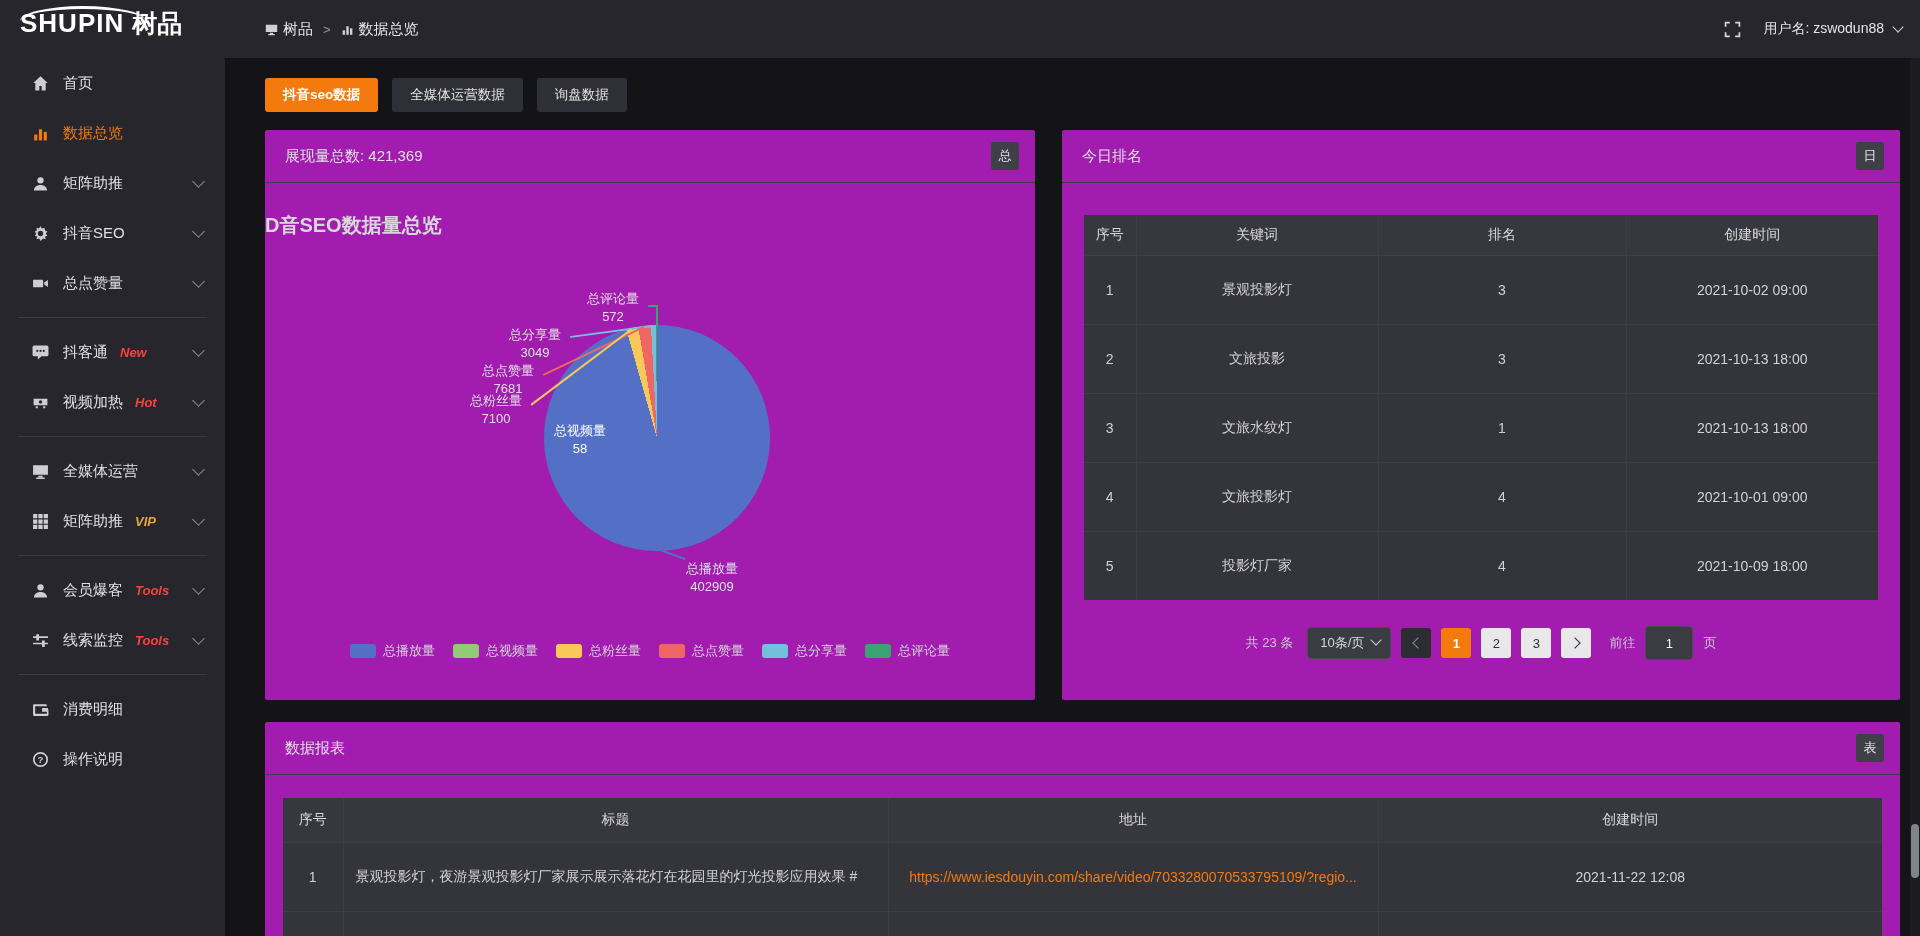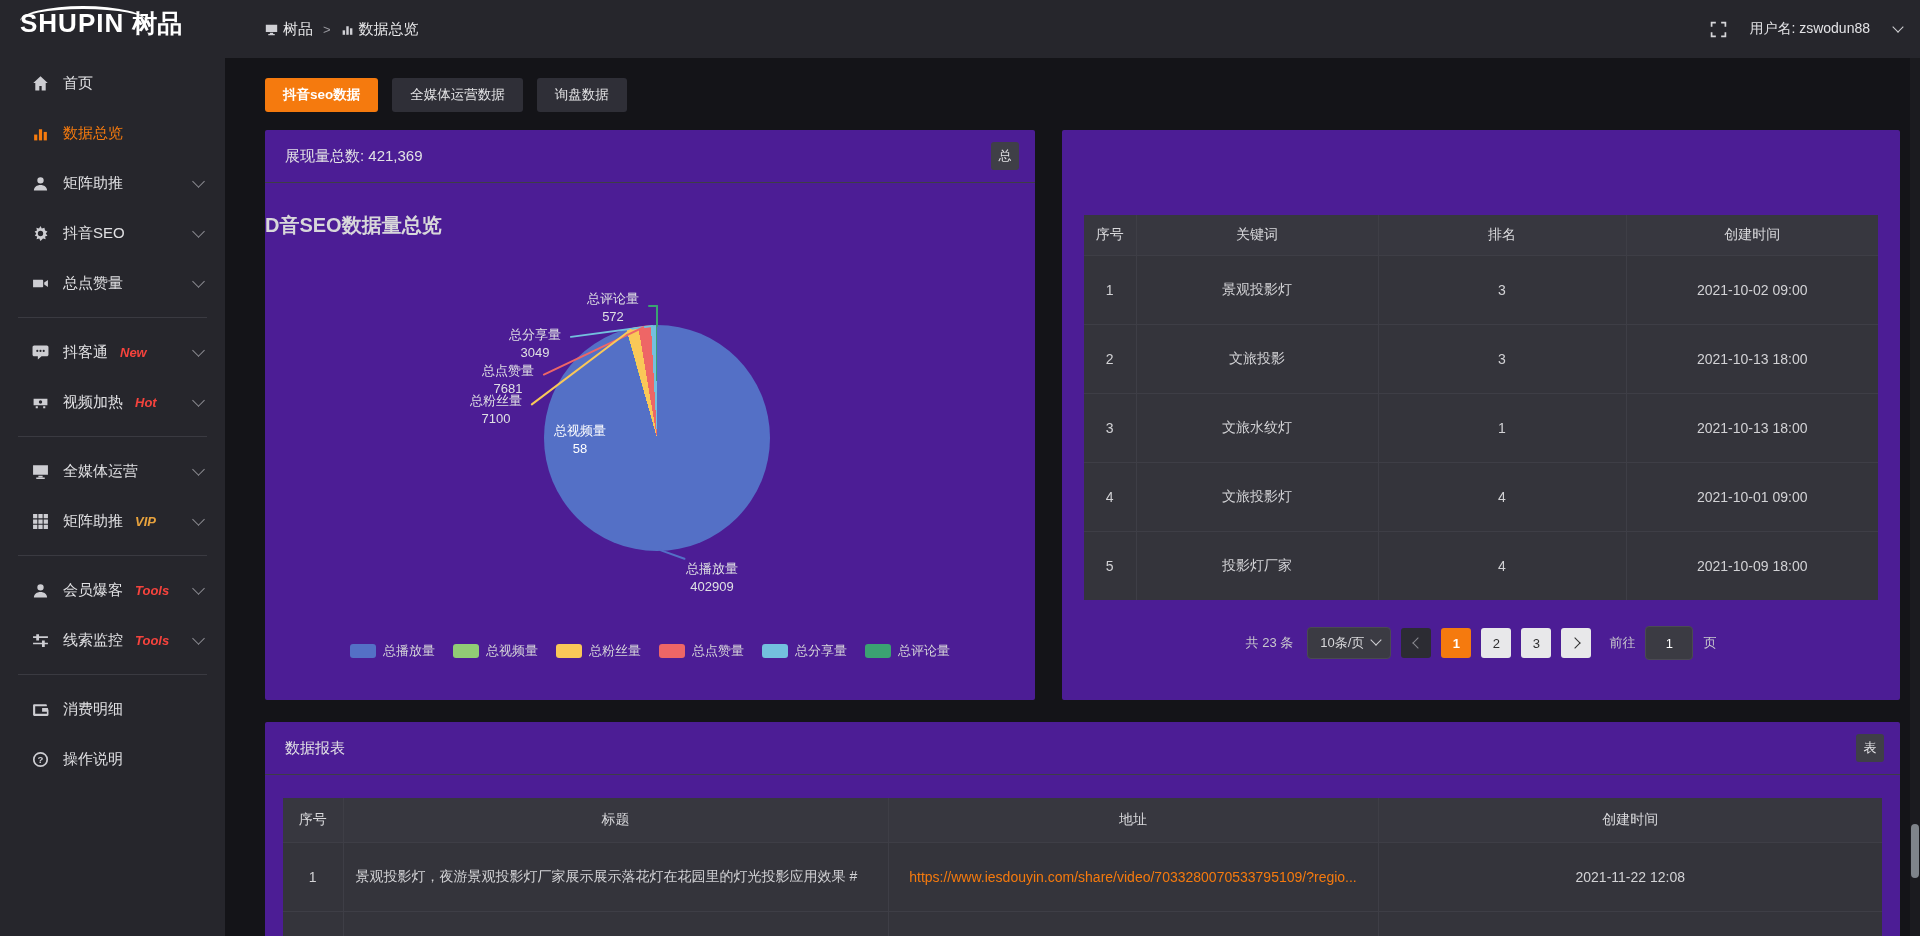--- a/index.html
+++ b/index.html
@@ -12,41 +12,41 @@
   .logo{position:absolute;left:20px;top:10px;color:#fff;display:flex;align-items:flex-end;}
   .logo-arc{position:absolute;left:0;top:-4px;width:126px;height:12px;border-top:3px solid #fff;border-radius:50% 50% 0 0/100% 100% 0 0;}
   .logo-en{font-size:26px;font-weight:900;letter-spacing:1px;line-height:1;}
   .logo-cn{font-size:25px;font-weight:bold;margin-left:8px;line-height:1;}
   .crumbs{position:absolute;left:265px;top:0;height:58px;display:flex;align-items:center;color:#e8e8ea;font-size:15px;}
   .crumb{display:flex;align-items:center;gap:5px;cursor:pointer;}
   .crumb .cicon{color:#cfcfd4;}
   .crumb-sep{color:#9a9aa0;margin:0 10px;font-size:13px;}
   .top-right{position:absolute;right:18px;top:0;height:58px;display:flex;align-items:center;gap:22px;color:#e3e3e6;font-size:14px;}
   .fs-btn{color:#d6d6da;cursor:pointer;}
-  .user-chip{display:flex;align-items:center;gap:24px;cursor:pointer;}
+  .user-chip{display:flex;align-items:center;gap:10px;cursor:pointer;}
   .caret-down{width:7px;height:7px;border-right:1.6px solid #cfcfd3;border-bottom:1.6px solid #cfcfd3;transform:rotate(45deg);margin-top:-4px;}
 
   
   .sidebar{position:absolute;left:0;top:58px;width:225px;bottom:0;background:#26262c;}
   .side-item{position:relative;height:50px;display:flex;align-items:center;padding-left:32px;cursor:pointer;color:#e0e0e3;font-size:15px;}
   .side-item .sicon{width:17px;height:17px;margin-right:14px;color:#cdcdd2;flex:0 0 auto;}
   .side-item.active{color:#f57a0e;}
   .side-item.active .sicon{color:#f57a0e;}
   .side-badge{font-size:13px;font-weight:bold;font-style:italic;margin-left:12px;}
   .side-arrow{position:absolute;right:22px;width:8px;height:8px;border-right:1.6px solid #8d8d93;border-bottom:1.6px solid #8d8d93;transform:rotate(45deg);margin-top:-3px;}
   .side-div{height:1px;background:#3a3a41;margin:9px 18px;}
 
   
   .tabs{position:absolute;left:265px;top:78px;display:flex;gap:14px;}
   .tab{height:34px;padding:0 18px;display:flex;align-items:center;background:#2f2f37;color:#e3e3e5;
        font-size:13.5px;border-radius:3px;cursor:pointer;}
   .tab.active{background:#f57a0e;color:#fff;font-weight:bold;}
 
   
-  .panel{position:absolute;background:#4c1d95;border-radius:2px;}
+  .panel{position:absolute;background:#a21caf;border-radius:2px;}
   .panel-head{position:relative;height:52px;border-bottom:1px solid #3e3e46;display:flex;align-items:center;
               padding:0 20px;color:#e2e2e5;font-size:15px;}
   .corner-btn{position:absolute;right:16px;top:12px;width:28px;height:28px;background:#3f3f47;border-radius:3px;
               color:#e4e4e7;font-size:13px;display:flex;align-items:center;justify-content:center;cursor:pointer;}
 
   #panel-seo{left:265px;top:130px;width:770px;height:570px;}
   #panel-rank{left:1062px;top:130px;width:838px;height:570px;}
   #panel-report{left:265px;top:722px;width:1635px;height:400px;}
 
   
@@ -346,20 +346,24 @@
         <span class="legend-label">总分享量</span>
       </span>
     <span class="legend-item">
         <span class="legend-chip sw5"></span>
         <span class="legend-label">总评论量</span>
       </span>
   </div>
 </div>
 
 <div class="panel" id="panel-rank">
+  <div class="panel-head">
+    <span>今日排名</span>
+    <span class="corner-btn">日</span>
+  </div>
   <table class="dtable" id="rank-table">
     <colgroup>
         <col style="width:52px">
         <col style="width:242px">
         <col style="width:248px">
         <col style="width:252px">
       </colgroup>
     <thead>
       <tr>
         <th>序号</th>

